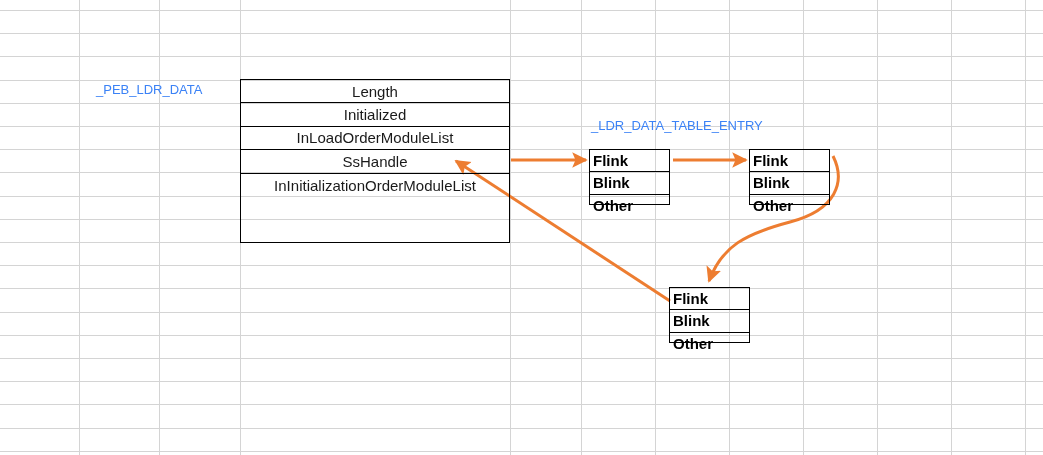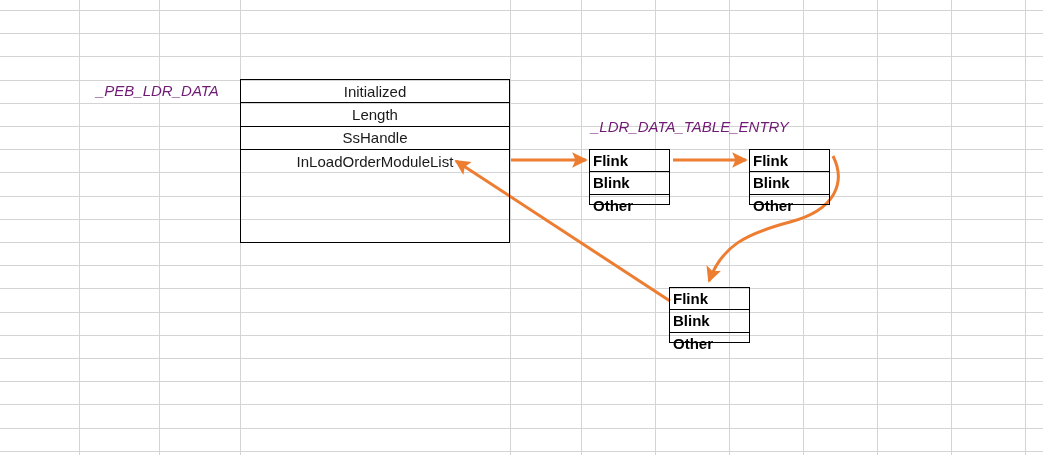--- a/index.html
+++ b/index.html
@@ -85,24 +85,23 @@
     font-weight: bold;
     color: #000000;
   }
   #entry-1 { left: 589px; top: 149px; }
   #entry-2 { left: 749px; top: 149px; }
   #entry-3 { left: 669px; top: 287px; }
 
   
   .label {
     position: absolute;
-    font-size: 15px;
-    color: #701a75;
+    font-size: 13px;
+    color: #3b82f6;
     white-space: nowrap;
-    font-style: italic;
   }
   #label-peb { left: 96px; top: 82px; }
   #label-ldr { left: 591px; top: 118px; }
 
   
   #connectors {
     position: absolute;
     left: 0; top: 0;
     width: 1043px;
     height: 455px;
@@ -162,24 +161,25 @@
     <path d="M833,156 C846,182 836,210 790,222 C745,234 722,246 709,281" fill="none" stroke="#ED7D31" stroke-width="3" marker-end="url(#ah)"></path>
 
     <line x1="670" y1="301" x2="456" y2="161" stroke="#ED7D31" stroke-width="3" marker-end="url(#ah)"></line>
   </svg>
 
   <div class="label" id="label-peb">_PEB_LDR_DATA</div>
 
   <div class="label" id="label-ldr">_LDR_DATA_TABLE_ENTRY</div>
 
   <div class="struct-table" id="peb-table">
+    <div class="struct-row">Length</div>
     <div class="struct-row">Initialized</div>
-    <div class="struct-row">Length</div>
+    <div class="struct-row">InLoadOrderModuleList</div>
     <div class="struct-row">SsHandle</div>
-    <div class="struct-row">InLoadOrderModuleList</div>
+    <div class="struct-row">InInitializationOrderModuleList</div>
   </div>
 
   <div class="struct-table entry-box" id="entry-1">
     <div class="struct-row">Flink</div>
     <div class="struct-row">Blink</div>
     <div class="struct-row">Other</div>
   </div>
 
   <div class="struct-table entry-box" id="entry-2">
     <div class="struct-row">Flink</div>

